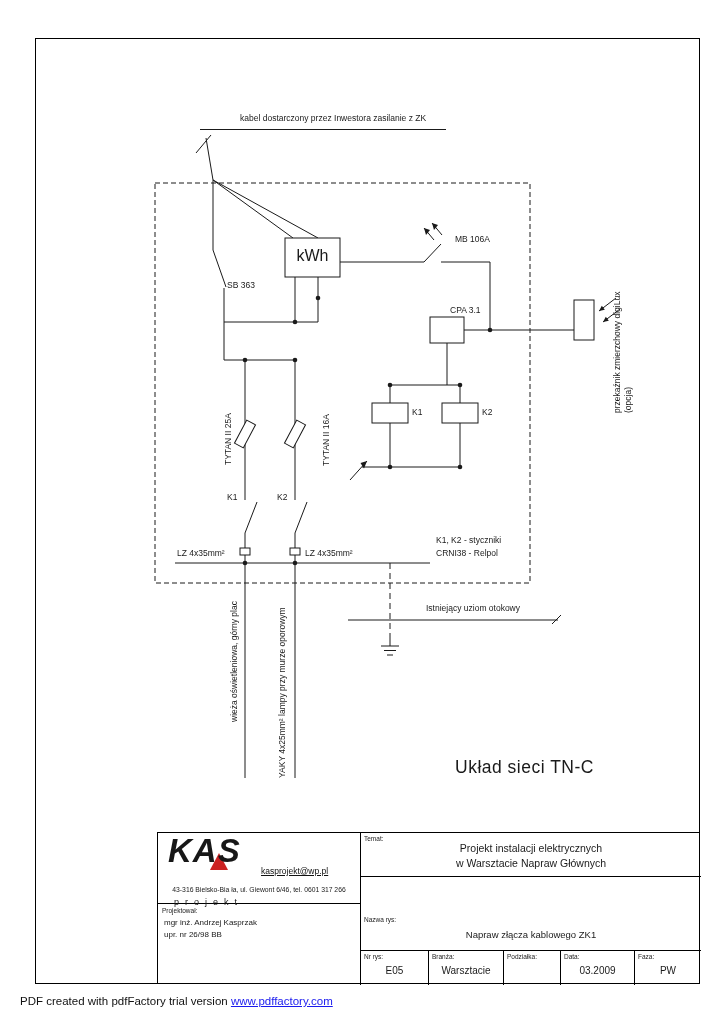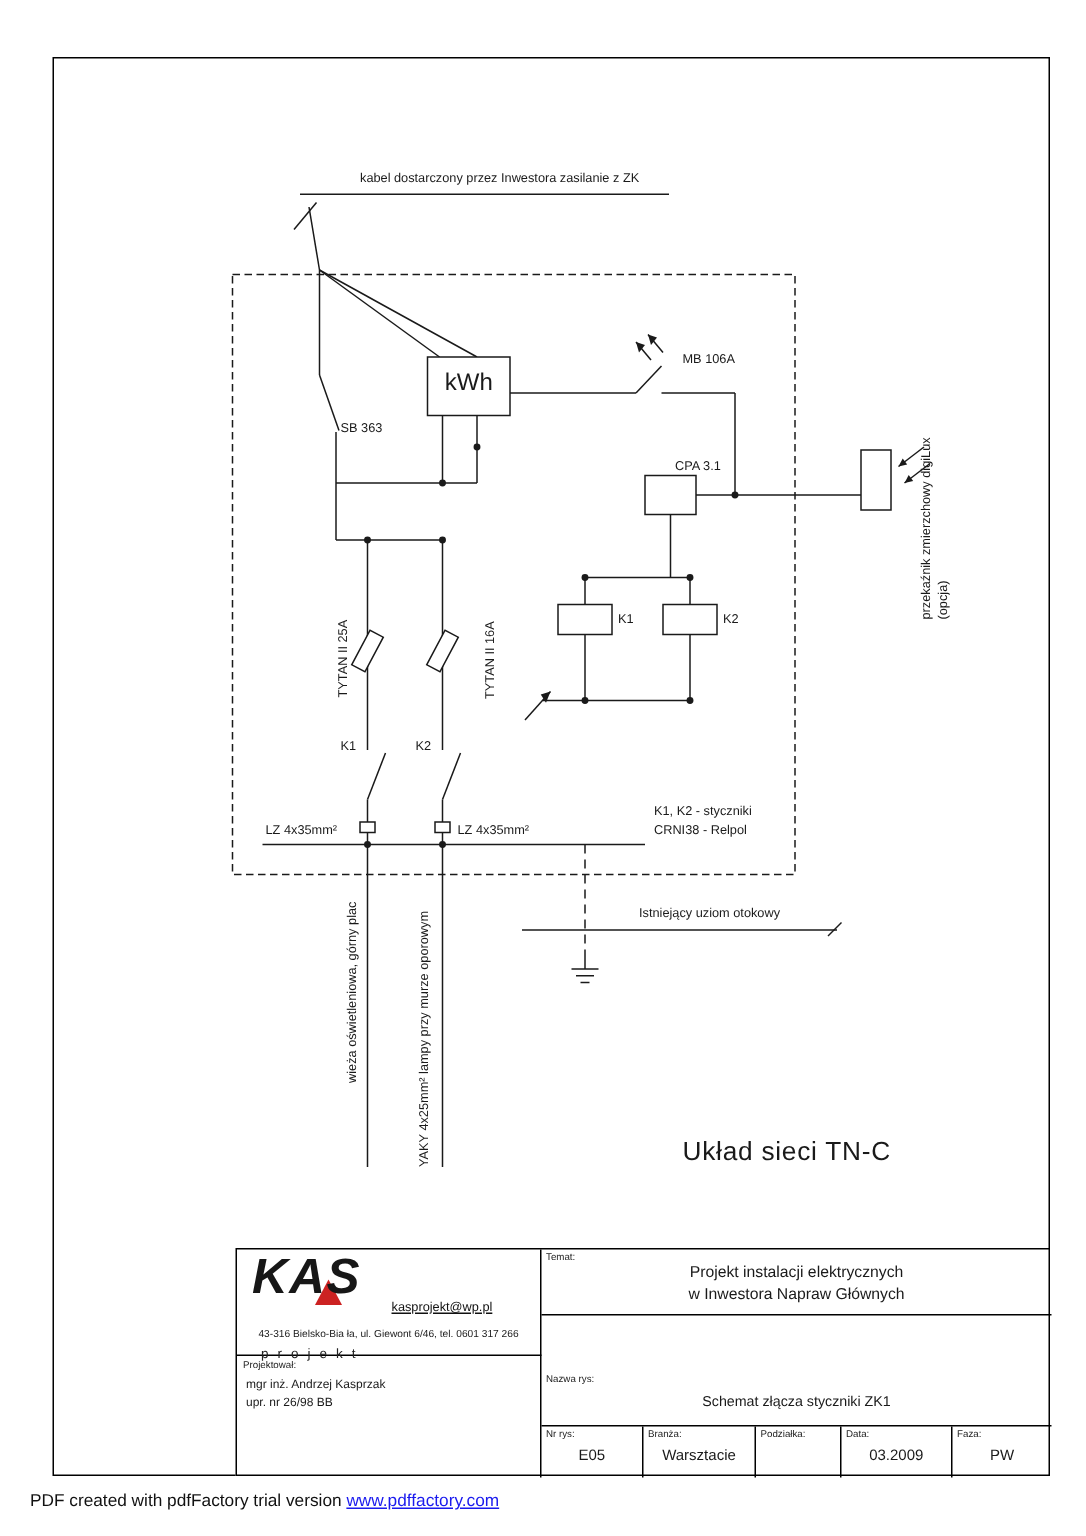--- a/index.html
+++ b/index.html
@@ -213,27 +213,27 @@
 
     <div class="box b-r" style="left:0;top:71px;width:203px;height:81px">
       <div class="tb-small" style="left:4px;top:3px">Projektował:</div>
       <div class="lbl" style="position:absolute;left:6px;top:14px;font-size:8px">mgr inż. Andrzej Kasprzak</div>
       <div class="lbl" style="position:absolute;left:6px;top:26px;font-size:8px">upr. nr 26/98 BB</div>
     </div>
 
     <div class="box b-b" style="left:203px;top:0;width:340px;height:44px">
       <div class="tb-small" style="left:3px;top:2px">Temat:</div>
       <div class="tb-val" style="top:9px;font-size:10.5px">Projekt instalacji elektrycznych</div>
-      <div class="tb-val" style="top:24px;font-size:10.5px">w Inwestora Napraw Głównych</div>
+      <div class="tb-val" style="top:24px;font-size:10.5px">w Warsztacie Napraw Głównych</div>
     </div>
 
 
     <div class="box b-b" style="left:203px;top:81px;width:340px;height:37px">
       <div class="tb-small" style="left:3px;top:2px">Nazwa rys:</div>
-      <div class="tb-val" style="top:15px;font-size:9.5px">Schemat złącza styczniki ZK1</div>
+      <div class="tb-val" style="top:15px;font-size:9.5px">Napraw złącza kablowego ZK1</div>
     </div>
 
     <div class="box b-r" style="left:203px;top:118px;width:68px;height:34px">
       <div class="tb-small" style="left:3px;top:2px">Nr rys:</div>
       <div class="tb-val" style="top:14px;font-size:10px">E05</div>
     </div>
     <div class="box b-r" style="left:271px;top:118px;width:75px;height:34px">
       <div class="tb-small" style="left:3px;top:2px">Branża:</div>
       <div class="tb-val" style="top:14px;font-size:10px">Warsztacie</div>
     </div>

